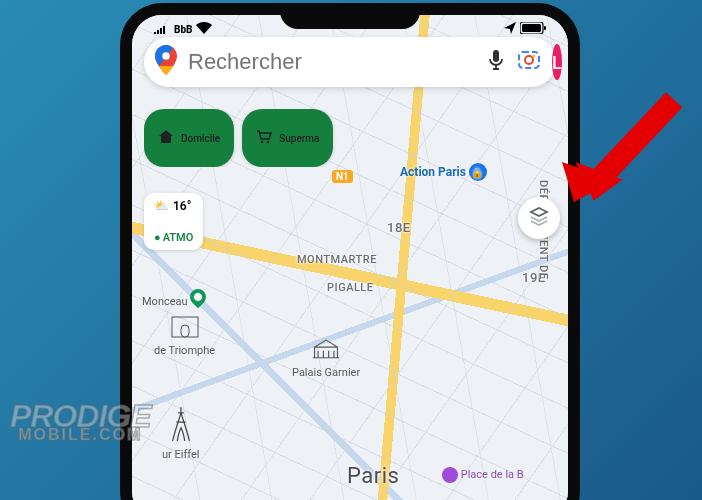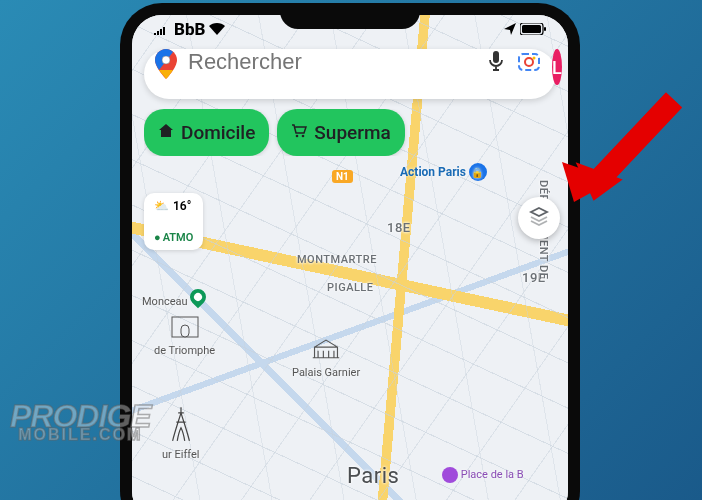--- a/index.html
+++ b/index.html
@@ -17,21 +17,21 @@
     padding: 12px;
   }
   .screen {
     width: 100%; height: 100%;
     background: #eef1f5;
     border-radius: 30px;
     position: relative; overflow: hidden;
   }
   .status-bar {
     height: 28px; display: flex; justify-content: space-between;
-    padding: 0 22px; font-size: 17px;
+    padding: 0 22px; font-size: 10px;
     font-weight: 700; position: relative; z-index: 10;
   }
   .status-left, .status-right { display: flex; align-items: center; gap: 4px; }
   .notch {
     position: absolute; top: 0; left: 50%; transform: translateX(-50%);
     width: 140px; height: 26px; background: #0a0a0a;
     border-radius: 0 0 18px 18px; z-index: 20;
   }
   .map-bg {
     position: absolute; inset: 0;
@@ -45,41 +45,41 @@
   .map-bg::before, .map-bg::after {
     content:''; position:absolute; inset:0;
   }
   .map-bg::before {
     background:
       repeating-linear-gradient(25deg, transparent 0 40px, rgba(200,210,220,.6) 40px 41px),
       repeating-linear-gradient(-55deg, transparent 0 55px, rgba(200,210,220,.5) 55px 56px),
       repeating-linear-gradient(80deg, transparent 0 70px, rgba(200,210,220,.4) 70px 71px);
   }
   .search-bar {
-    position: absolute; top: 34px; left: 12px; right: 12px;
+    position: absolute; top: 22px; left: 12px; right: 12px;
     height: 50px; background: #fff; border-radius: 26px;
-    display: flex; align-items: flex-start; padding: 0 10px;
+    display: flex; align-items: center; padding: 0 10px;
     box-shadow: 0 2px 6px rgba(0,0,0,.15); z-index: 10; gap: 10px;
   }
   .search-input {
     flex: 1; font-size: 22px; color: #5f6368; border: none; outline: none;
     background: transparent;
   }
   .avatar {
     width: 36px; height: 36px; border-radius: 50%; background: #e91e63;
     color: #fff; display: flex; align-items: center; justify-content: center;
     font-size: 18px; font-weight: 500;
   }
   .chips {
     position: absolute; top: 94px; left: 12px; right: 0;
     display: flex; gap: 8px; z-index: 10; overflow: hidden;
   }
   .chip {
-    background: #22c55e; border-radius: 20px; padding: 12px 14px;
-    display: flex; align-items: center; gap: 7px; font-size: 19px;
+    background: #15803d; border-radius: 20px; padding: 20px 14px;
+    display: flex; align-items: center; gap: 7px; font-size: 10px;
     font-weight: 500; color: #202124; box-shadow: 0 1px 4px rgba(0,0,0,.15);
     white-space: nowrap; flex-shrink: 0;
   }
   .weather {
     position: absolute; top: 178px; left: 12px;
     background: #fff; border-radius: 10px; padding: 6px 10px;
     box-shadow: 0 1px 4px rgba(0,0,0,.15); z-index: 8;
     font-size: 12px;
   }
   .weather-row { display: flex; align-items: center; gap: 4px; }

